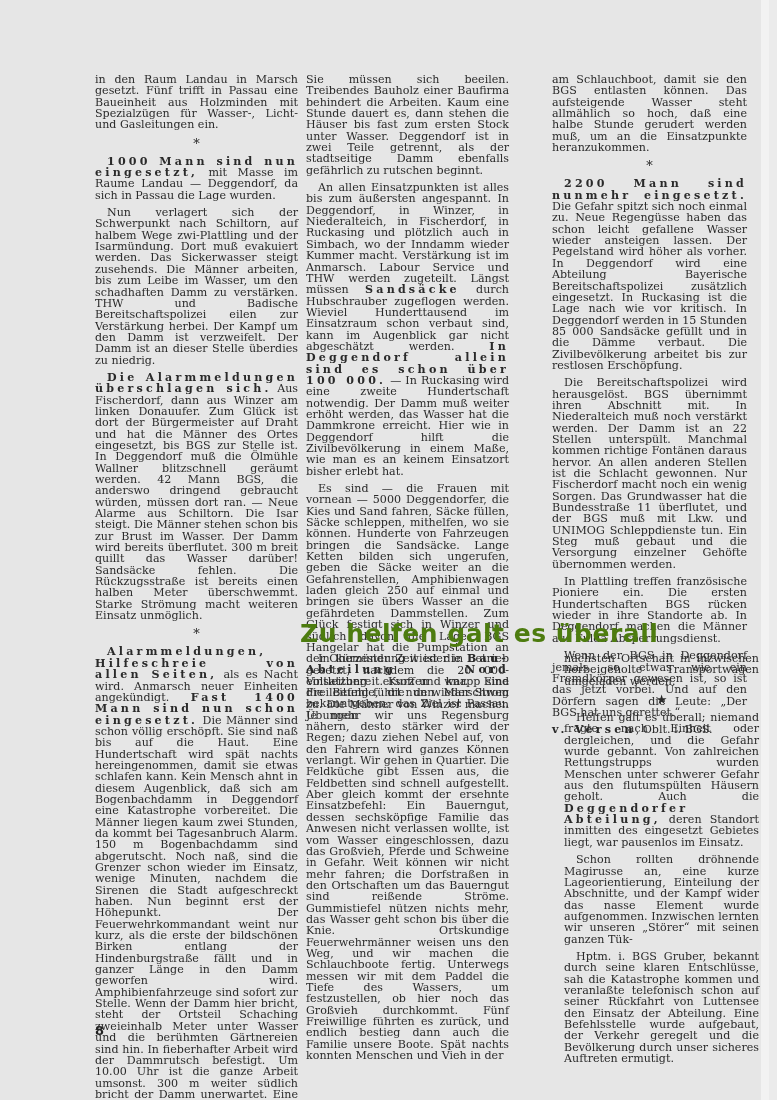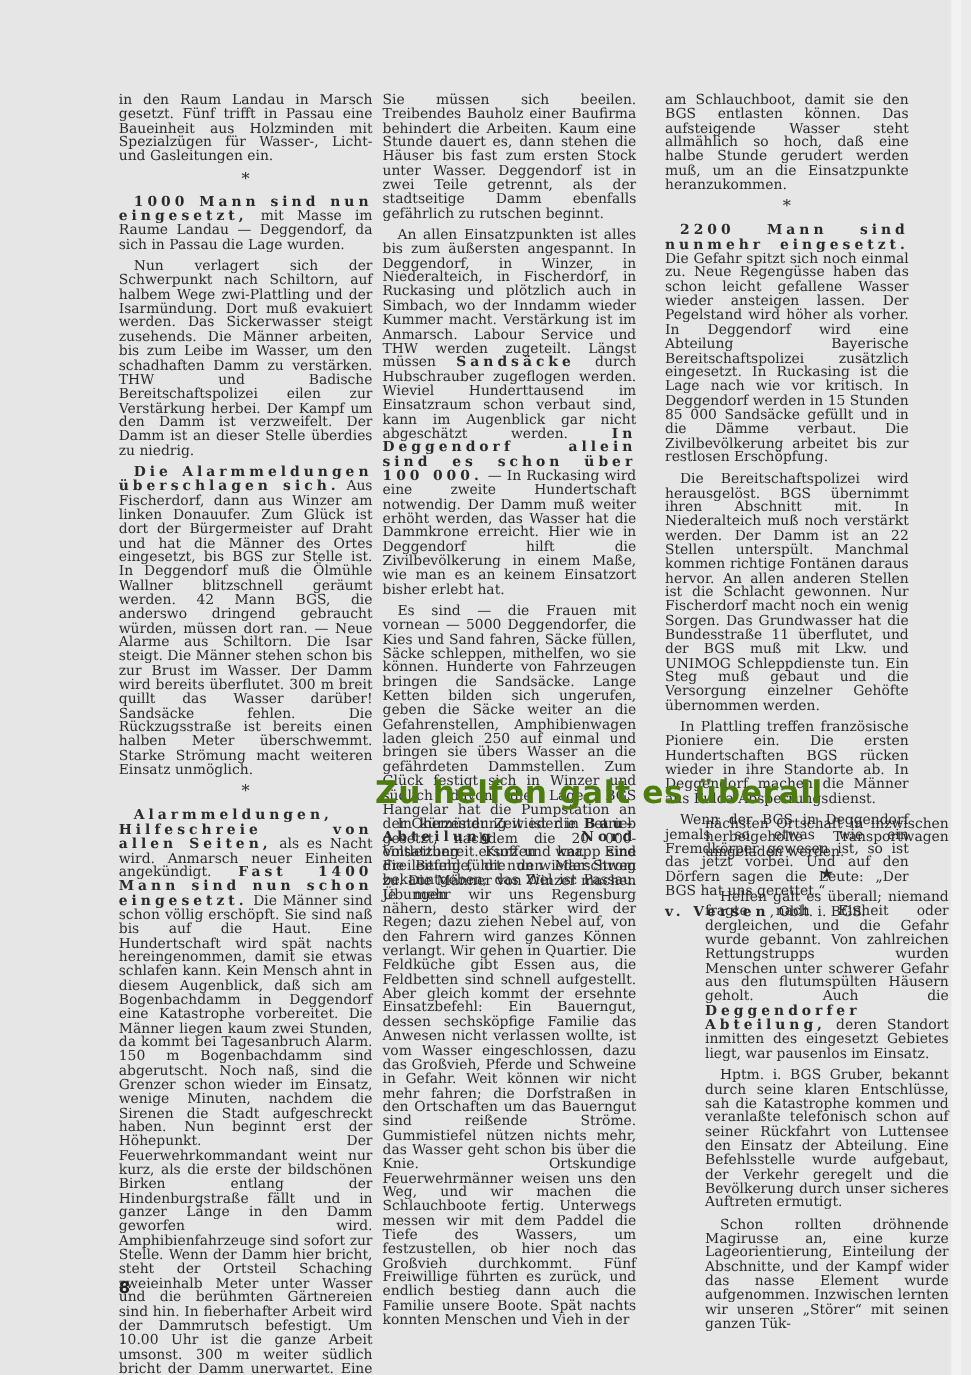--- a/index.html
+++ b/index.html
@@ -54,38 +54,38 @@
     <div class="star">*</div>
     <p><span class="sp">Alarmmeldungen, Hilfeschreie von allen Seiten,</span><span> als es Nacht wird. Anmarsch neuer Einheiten angekündigt. </span><span class="sp">Fast 1400 Mann sind nun schon eingesetzt.</span><span> Die Männer sind schon völlig erschöpft. Sie sind naß bis auf die Haut. Eine Hundertschaft wird spät nachts hereingenommen, damit sie etwas schlafen kann. Kein Mensch ahnt in diesem Augenblick, daß sich am Bogenbachdamm in Deggendorf eine Katastrophe vorbereitet. Die Männer liegen kaum zwei Stunden, da kommt bei Tagesanbruch Alarm. 150 m Bogenbachdamm sind abgerutscht. Noch naß, sind die Grenzer schon wieder im Einsatz, wenige Minuten, nachdem die Sirenen die Stadt aufgeschreckt haben. Nun beginnt erst der Höhepunkt. Der Feuerwehrkommandant weint nur kurz, als die erste der bildschönen Birken entlang der Hindenburgstraße fällt und in ganzer Länge in den Damm geworfen wird. Amphibienfahrzeuge sind sofort zur Stelle. Wenn der Damm hier bricht, steht der Ortsteil Schaching zweieinhalb Meter unter Wasser und die berühmten Gärtnereien sind hin. In fieberhafter Arbeit wird der Dammrutsch befestigt. Um 10.00 Uhr ist die ganze Arbeit umsonst. 300 m weiter südlich bricht der Damm unerwartet. Eine Flutwelle ergießt sich über das Land. Rettungskommandos aller Art versuchen zu retten, was möglich ist.</span></p>
   </div>
 
   <div class="col" style="left:306px; top:74px; width:203px;">
     <p class="noindent">Sie müssen sich beeilen. Treibendes Bauholz einer Baufirma behindert die Arbeiten. Kaum eine Stunde dauert es, dann stehen die Häuser bis fast zum ersten Stock unter Wasser. Deggendorf ist in zwei Teile getrennt, als der stadtseitige Damm ebenfalls gefährlich zu rutschen beginnt.</p>
     <p><span>An allen Einsatzpunkten ist alles bis zum äußersten angespannt. In Deggendorf, in Winzer, in Niederalteich, in Fischerdorf, in Ruckasing und plötzlich auch in Simbach, wo der Inndamm wieder Kummer macht. Verstärkung ist im Anmarsch. Labour Service und THW werden zugeteilt. Längst müssen </span><span class="sp">Sandsäcke</span><span> durch Hubschrauber zugeflogen werden. Wieviel Hunderttausend im Einsatzraum schon verbaut sind, kann im Augenblick gar nicht abgeschätzt werden. </span><span class="sp">In Deggendorf allein sind es schon über 100 000.</span><span> — In Ruckasing wird eine zweite Hundertschaft notwendig. Der Damm muß weiter erhöht werden, das Wasser hat die Dammkrone erreicht. Hier wie in Deggendorf hilft die Zivilbevölkerung in einem Maße, wie man es an keinem Einsatzort bisher erlebt hat.</span></p>
     <p>Es sind — die Frauen mit vornean — 5000 Deggendorfer, die Kies und Sand fahren, Säcke füllen, Säcke schleppen, mithelfen, wo sie können. Hunderte von Fahrzeugen bringen die Sandsäcke. Lange Ketten bilden sich ungerufen, geben die Säcke weiter an die Gefahrenstellen, Amphibienwagen laden gleich 250 auf einmal und bringen sie übers Wasser an die gefährdeten Dammstellen. Zum Glück festigt sich in Winzer und südlich davon die Lage. BGS Hangelar hat die Pumpstation an der Ohemündung wieder in Betrieb gesetzt, nachdem die 20 000-Voltleitung ersoffen war. Eine Freileitung führt nun wieder Strom zu. Die Männer von Winzer machen Übungen</p>
   </div>
 
-  <div class="col" style="left:532px; top:74px; width:195px;">
+  <div class="col" style="left:552px; top:74px; width:195px;">
     <p class="noindent">am Schlauchboot, damit sie den BGS entlasten können. Das aufsteigende Wasser steht allmählich so hoch, daß eine halbe Stunde gerudert werden muß, um an die Einsatzpunkte heranzukommen.</p>
     <div class="star">*</div>
     <p><span class="sp">2200 Mann sind nunmehr eingesetzt.</span><span> Die Gefahr spitzt sich noch einmal zu. Neue Regengüsse haben das schon leicht gefallene Wasser wieder ansteigen lassen. Der Pegelstand wird höher als vorher. In Deggendorf wird eine Abteilung Bayerische Bereitschaftspolizei zusätzlich eingesetzt. In Ruckasing ist die Lage nach wie vor kritisch. In Deggendorf werden in 15 Stunden 85 000 Sandsäcke gefüllt und in die Dämme verbaut. Die Zivilbevölkerung arbeitet bis zur restlosen Erschöpfung.</span></p>
     <p>Die Bereitschaftspolizei wird herausgelöst. BGS übernimmt ihren Abschnitt mit. In Niederalteich muß noch verstärkt werden. Der Damm ist an 22 Stellen unterspült. Manchmal kommen richtige Fontänen daraus hervor. An allen anderen Stellen ist die Schlacht gewonnen. Nur Fischerdorf macht noch ein wenig Sorgen. Das Grundwasser hat die Bundesstraße 11 überflutet, und der BGS muß mit Lkw. und UNIMOG Schleppdienste tun. Ein Steg muß gebaut und die Versorgung einzelner Gehöfte übernommen werden.</p>
     <p>In Plattling treffen französische Pioniere ein. Die ersten Hundertschaften BGS rücken wieder in ihre Standorte ab. In Deggendorf machen die Männer aus Fulda Absperrungsdienst.</p>
     <p>Wenn der BGS in Deggendorf jemals so etwas wie ein Fremdkörper gewesen ist, so ist das jetzt vorbei. Und auf den Dörfern sagen die Leute: „Der BGS hat uns gerettet.“</p>
     <div class="sig"><span class="sp">v. Versen</span><span>, Oblt. i. BGS.</span></div>
   </div>
 
   <div class="headline">Zu helfen galt es überall</div>
 
   <div class="col" style="left:306px; top:653px; width:203px;">
     <p><span>In kürzester Zeit ist die </span><span class="sp">Bau-Abteilung Nord</span><span> einsatzbereit. Kurz und knapp sind die Befehle, die den Marschweg bekanntgeben; das Ziel ist Passau. Je mehr wir uns Regensburg nähern, desto stärker wird der Regen; dazu ziehen Nebel auf, von den Fahrern wird ganzes Können verlangt. Wir gehen in Quartier. Die Feldküche gibt Essen aus, die Feldbetten sind schnell aufgestellt. Aber gleich kommt der ersehnte Einsatzbefehl: Ein Bauerngut, dessen sechsköpfige Familie das Anwesen nicht verlassen wollte, ist vom Wasser eingeschlossen, dazu das Großvieh, Pferde und Schweine in Gefahr. Weit können wir nicht mehr fahren; die Dorfstraßen in den Ortschaften um das Bauerngut sind reißende Ströme. Gummistiefel nützen nichts mehr, das Wasser geht schon bis über die Knie. Ortskundige Feuerwehrmänner weisen uns den Weg, und wir machen die Schlauchboote fertig. Unterwegs messen wir mit dem Paddel die Tiefe des Wassers, um festzustellen, ob hier noch das Großvieh durchkommt. Fünf Freiwillige führten es zurück, und endlich bestieg dann auch die Familie unsere Boote. Spät nachts konnten Menschen und Vieh in der</span></p>
   </div>
 
   <div class="col" style="left:564px; top:653px; width:195px;">
     <p class="noindent">nächsten Ortschaft in inzwischen herbeigeholte Transportwagen umgeladen werden.</p>
     <div class="star">★</div>
     <p><span>Helfen galt es überall; niemand fragte nach Einheit oder dergleichen, und die Gefahr wurde gebannt. Von zahlreichen Rettungstrupps wurden Menschen unter schwerer Gefahr aus den flutumspülten Häusern geholt. Auch die </span><span class="sp">Deggendorfer Abteilung,</span><span> deren Standort inmitten des eingesetzt Gebietes liegt, war pausenlos im Einsatz.</span></p>
+    <p>Schon rollten dröhnende Magirusse an, eine kurze Lageorientierung, Einteilung der Abschnitte, und der Kampf wider das nasse Element wurde aufgenommen. Inzwischen lernten wir unseren „Störer“ mit seinen ganzen Tük-</p>
     <p>Hptm. i. BGS Gruber, bekannt durch seine klaren Entschlüsse, sah die Katastrophe kommen und veranlaßte telefonisch schon auf seiner Rückfahrt von Luttensee den Einsatz der Abteilung. Eine Befehlsstelle wurde aufgebaut, der Verkehr geregelt und die Bevölkerung durch unser sicheres Auftreten ermutigt.</p>
-    <p>Schon rollten dröhnende Magirusse an, eine kurze Lageorientierung, Einteilung der Abschnitte, und der Kampf wider das nasse Element wurde aufgenommen. Inzwischen lernten wir unseren „Störer“ mit seinen ganzen Tük-</p>
   </div>
 
   <div class="pagenum">8</div>
 </div>
 
 </body></html>

